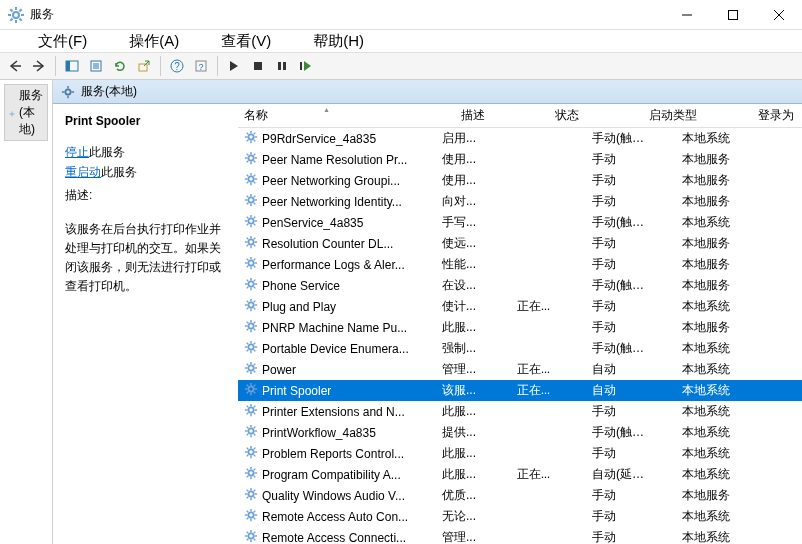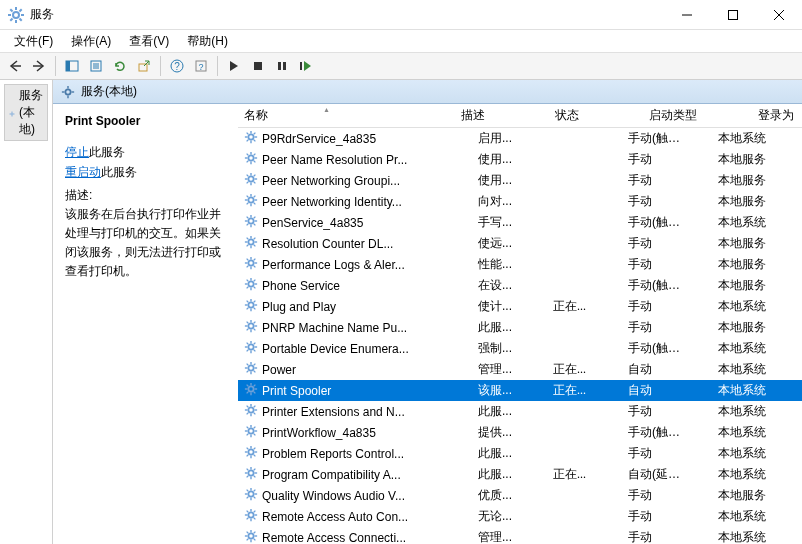--- a/index.html
+++ b/index.html
@@ -5,60 +5,60 @@
 * { box-sizing: border-box; margin: 0; padding: 0; }
 body { font-family: "Microsoft YaHei", "Segoe UI", Tahoma, sans-serif; font-size: 12px; background: #fff; width: 802px; height: 544px; overflow: hidden; }
 
 .titlebar { height: 30px; display: flex; align-items: center; padding: 0 0 0 8px; border-bottom: 1px solid #e0e0e0; }
 .titlebar .icon { width: 16px; height: 16px; margin-right: 6px; }
 .titlebar .title { flex: 1; font-size: 12px; }
 .winbtns { display: flex; }
 .winbtn { width: 46px; height: 30px; display: flex; align-items: center; justify-content: center; }
 
 .menubar { height: 22px; display: flex; align-items: center; padding-left: 6px; gap: 2px; }
-.menubar .menu { padding: 2px 8px; font-size: 12px; }
+.menubar .menu { padding: 2px 8px; font-size: 15px; margin-left: 24px; }
 
 .toolbar { height: 28px; background: #f5f5f5; border-top: 1px solid #e0e0e0; border-bottom: 1px solid #d0d0d0; display: flex; align-items: center; padding: 0 4px; gap: 2px; }
 .toolbar .tbtn { width: 22px; height: 22px; display: flex; align-items: center; justify-content: center; border: 1px solid transparent; }
 .toolbar .sep { width: 1px; height: 20px; background: #ccc; margin: 0 3px; }
 
 .content { display: flex; height: calc(544px - 30px - 22px - 28px); }
 .tree { width: 145px; border-right: 1px solid #d0d0d0; padding: 4px; }
 .tree-item { display: flex; align-items: center; gap: 4px; padding: 2px 4px; background: #e8e8e8; border: 1px solid #ccc; }
 .tree-item .icon { width: 14px; height: 14px; }
 
 .main { flex: 1; display: flex; flex-direction: column; }
 .tabhdr { height: 24px; background: linear-gradient(#dbeaf9,#cde0f2); border-bottom: 1px solid #9ab8d6; display: flex; align-items: center; padding-left: 8px; gap: 6px; }
 .tabhdr .icon { width: 14px; height: 14px; }
 .tabhdr .lbl { font-size: 12px; }
 
 .split { display: flex; flex: 1; overflow: hidden; }
 .detail { width: 185px; padding: 10px 12px; font-size: 12px; }
 .detail .sname { font-weight: bold; margin-bottom: 14px; }
 .detail .links { margin-bottom: 4px; line-height: 1.7; }
 .detail a { color: #0066cc; text-decoration: underline; }
-.detail .dlabel { margin-bottom: 1px; }
+.detail .dlabel { margin-bottom: 16px; }
 .detail .desc { line-height: 1.6; }
 
 .listwrap { flex: 1; display: flex; flex-direction: column; overflow: hidden; }
 .cols { display: flex; height: 24px; background: #fff; border-bottom: 1px solid #e0e0e0; align-items: center; font-size: 12px; gap: 39px; }
 .col { padding: 0 6px; border-right: 1px solid transparent; position: relative; }
 .col-name { width: 178px; }
 .col-desc { width: 55px; }
 .col-status { width: 55px; }
 .col-start { width: 70px; }
 .col-logon { width: 75px; }
 .sorticon { position: absolute; left: 50%; top: -2px; transform: translateX(-50%); font-size: 8px; color: #888; }
 
 .rows { flex: 1; overflow-y: auto; overflow-x: hidden; }
 .row { display: flex; height: 21px; align-items: center; font-size: 12px; white-space: nowrap; gap: 20px; }
 .row.sel { background: #0078d7; color: #fff; }
 .row .cell { padding: 0 6px; overflow: hidden; text-overflow: ellipsis; }
 .c-name { width: 178px; display: flex; align-items: center; gap: 4px; }
-.c-desc { width: 55px; margin-left: 36px; }
+.c-desc { width: 55px; }
 .c-status { width: 55px; font-family: Liberation Serif, serif; }
 .c-start { width: 70px; }
 .c-logon { width: 75px; }
 .svc-icon { width: 14px; height: 14px; flex-shrink: 0; }
 
 svg.gear { fill: #6ca0d8; }
 .row.sel svg.gear { fill: #fff; }
 
 
 .rows::-webkit-scrollbar { width: 16px; }

